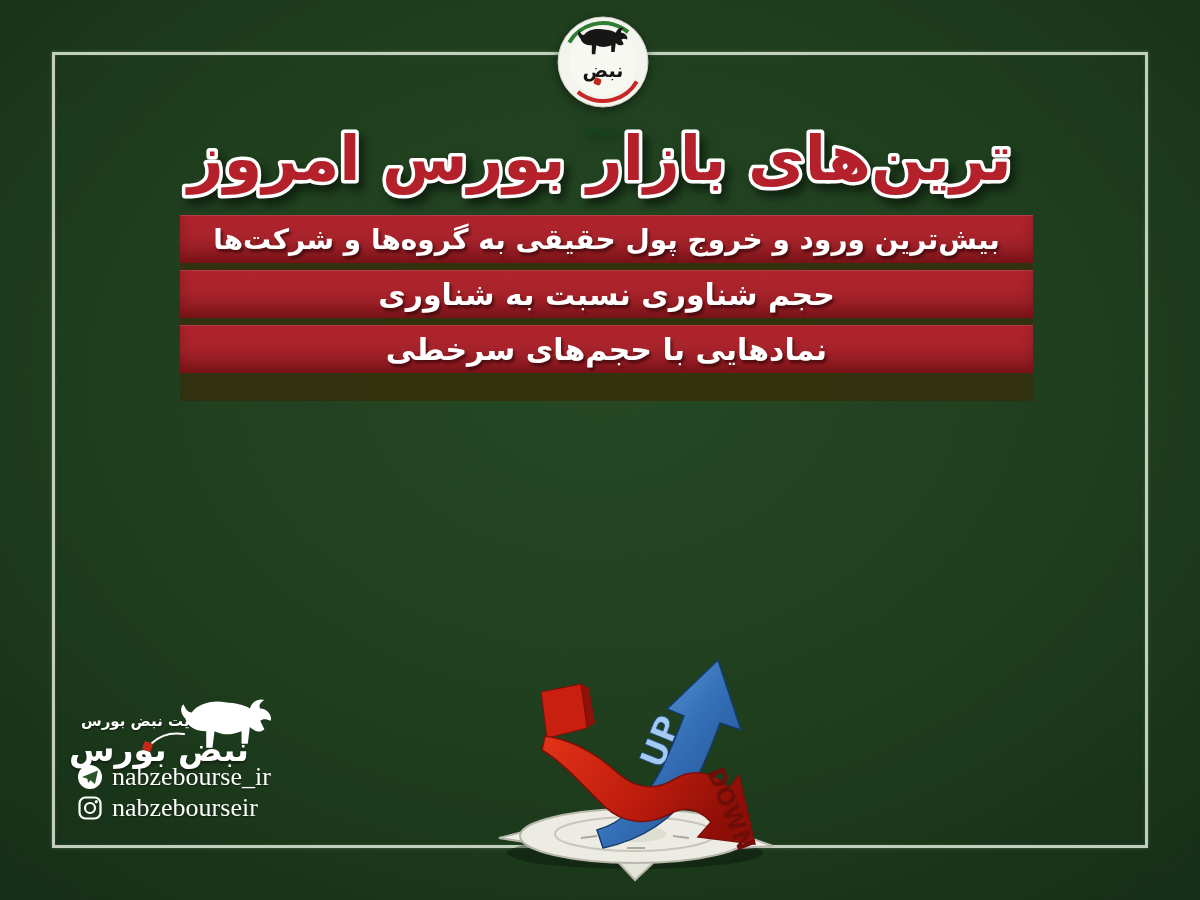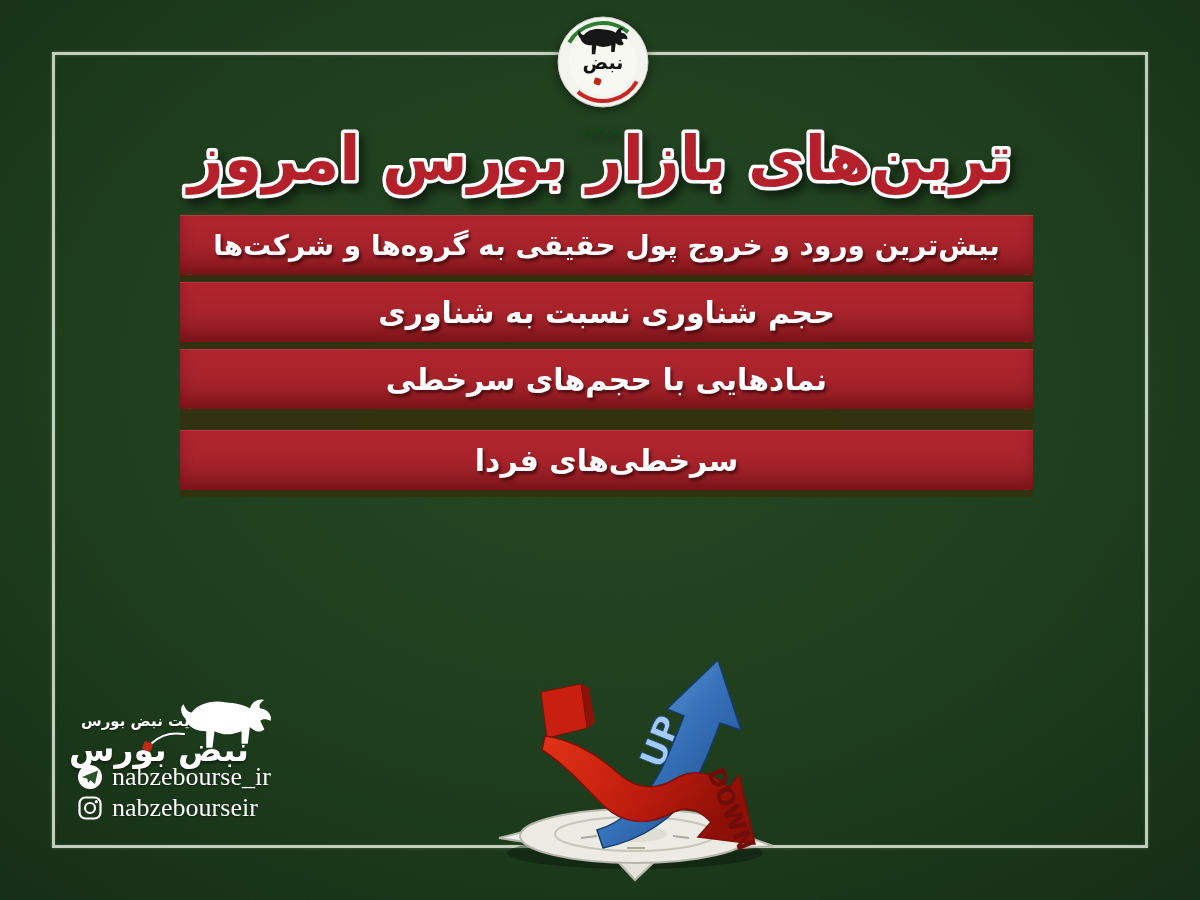--- a/index.html
+++ b/index.html
@@ -11,30 +11,30 @@
   .bg-svg{position:absolute;left:0;top:0;}
   .frame{
     position:absolute;left:52px;top:52px;width:1090px;height:790px;
     border:3px solid rgba(223,234,217,0.85);
     box-shadow:0 0 3px rgba(255,255,255,0.25), inset 0 0 3px rgba(255,255,255,0.15);
     pointer-events:none;
   }
   
   .badge{position:absolute;left:556px;top:15px;width:94px;height:94px;filter:drop-shadow(0 3px 5px rgba(0,0,0,0.45));}
   .badge .word{position:absolute;left:0;right:0;text-align:center;font-weight:bold;direction:rtl;}
-  .badge .w1{top:36px;font-size:19px;color:#141414;letter-spacing:1px;}
+  .badge .w1{top:44px;font-size:19px;color:#141414;letter-spacing:1px;}
   .badge .w2{top:58px;font-size:13px;color:#14461a;margin-top:48px;}
   .badge .w2dot{position:absolute;left:38px;top:63px;width:7px;height:7px;background:#c22a18;border-radius:2px;transform:rotate(18deg);}
   
   .title-svg{position:absolute;left:50px;top:94px;}
   .title-text{filter:drop-shadow(5px 7px 4px rgba(4,14,4,0.6));}
   
   .rows{position:absolute;left:180px;top:215px;width:853px;}
   .bar{
-    height:60px;display:flex;align-items:center;justify-content:center;
+    height:48px;display:flex;align-items:center;justify-content:center;
     background:linear-gradient(180deg,#b3242e 0%,#a8232b 45%,#8f1a21 100%);
     box-shadow:inset 0 1px 0 rgba(255,255,255,0.12), inset 0 -8px 14px rgba(60,0,0,0.3);
   }
   .bar span{
     color:#ffffff;font-weight:bold;font-size:30px;direction:rtl;white-space:nowrap;
     text-shadow:2px 3px 3px rgba(20,0,0,0.55);
   }
   .bar span.small{font-size:28px;}
   .gap{height:7px;background:rgba(52,48,14,0.93);}
   
@@ -100,23 +100,20 @@
     <div class="bar">
         <span>حجم شناوری نسبت به شناوری</span>
       </div>
     <div class="gap"></div>
     <div class="bar">
         <span>نمادهایی با حجم‌های سرخطی</span>
       </div>
     <div class="gap"></div>
     <div class="gap"></div>
     <div class="gap"></div>
-    <div class="bar">
-        <span>سرخطی‌های فردا</span>
-      </div>
     <div class="gap"></div>
   </div>
 
   <svg class="arrow-svg" width="300" height="235" viewBox="0 0 300 235">
     <defs>
       <linearGradient id="blueg" x1="0" y1="0" x2="1" y2="1">
         <stop offset="0" stop-color="#79aee6"></stop>
         <stop offset="0.5" stop-color="#3570b8"></stop>
         <stop offset="1" stop-color="#1b4684"></stop>
       </linearGradient>

